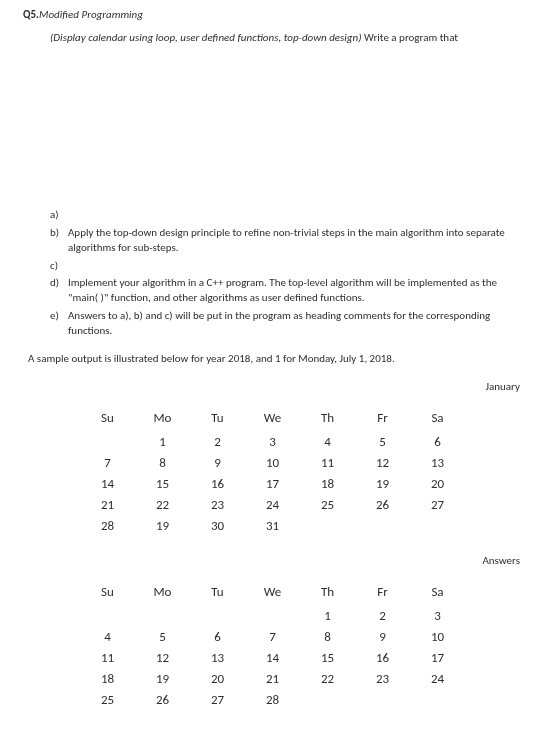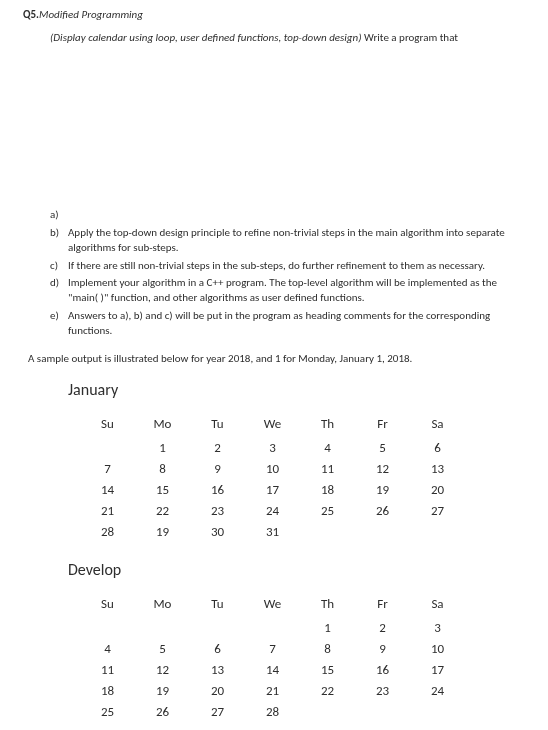--- a/index.html
+++ b/index.html
@@ -54,22 +54,22 @@
     }
     .sample-line {
       margin-top: 12px;
       margin-bottom: 14px;
       line-height: 1.4;
     }
     .calendar-block {
       margin-bottom: 18px;
     }
     .month-title {
-      text-align: left;
-      font-size: 16px;
+      text-align: right;
+      font-size: 11px;
       margin-bottom: 14px;
       margin-left: 40px;
     }
     table.cal {
       border-collapse: collapse;
       margin-left: 52px;
       font-size: 13px;
     }
     table.cal td {
       width: 55px;
@@ -100,33 +100,32 @@
   <div class="list">
     <div class="list-item">
       <span class="list-marker">a)</span>
     </div>
     <div class="list-item">
       <span class="list-marker">b)</span>
       <span>Apply the top-down design principle to refine non-trivial steps in the main algorithm into separate algorithms for sub-steps.</span>
     </div>
     <div class="list-item">
       <span class="list-marker">c)</span>
-      <span>If there are still non-trivial steps in the sub-steps, do further refinement to them as necessary.</span>
     </div>
     <div class="list-item">
       <span class="list-marker">d)</span>
       <span>Implement your algorithm in a C++ program. The top-level algorithm will be implemented as the "main( )" function, and other algorithms as user defined functions.</span>
     </div>
     <div class="list-item">
       <span class="list-marker">e)</span>
       <span>Answers to a), b) and c) will be put in the program as heading comments for the corresponding functions.</span>
     </div>
   </div>
 
-  <p class="sample-line">A sample output is illustrated below for year 2018, and 1 for Monday, January 1, 2018.</p>
+  <p class="sample-line">A sample output is illustrated below for year 2018, and 1 for Monday, July 1, 2018.</p>
 
   <div class="calendar-block">
     <div class="month-title">January</div>
     <table class="cal">
       <tbody>
           <tr class="hdr">
         <td>Su</td>
         <td>Mo</td>
         <td>Tu</td>
         <td>We</td>
@@ -177,21 +176,21 @@
             <td>31</td>
             <td></td>
             <td></td>
             <td></td>
           </tr>
     </tbody>
       </table>
   </div>
 
   <div class="calendar-block">
-    <div class="month-title">Develop</div>
+    <div class="month-title">Answers</div>
     <table class="cal">
       <tbody>
           <tr class="hdr">
         <td>Su</td>
         <td>Mo</td>
         <td>Tu</td>
         <td>We</td>
         <td>Th</td>
         <td>Fr</td>
         <td>Sa</td>

